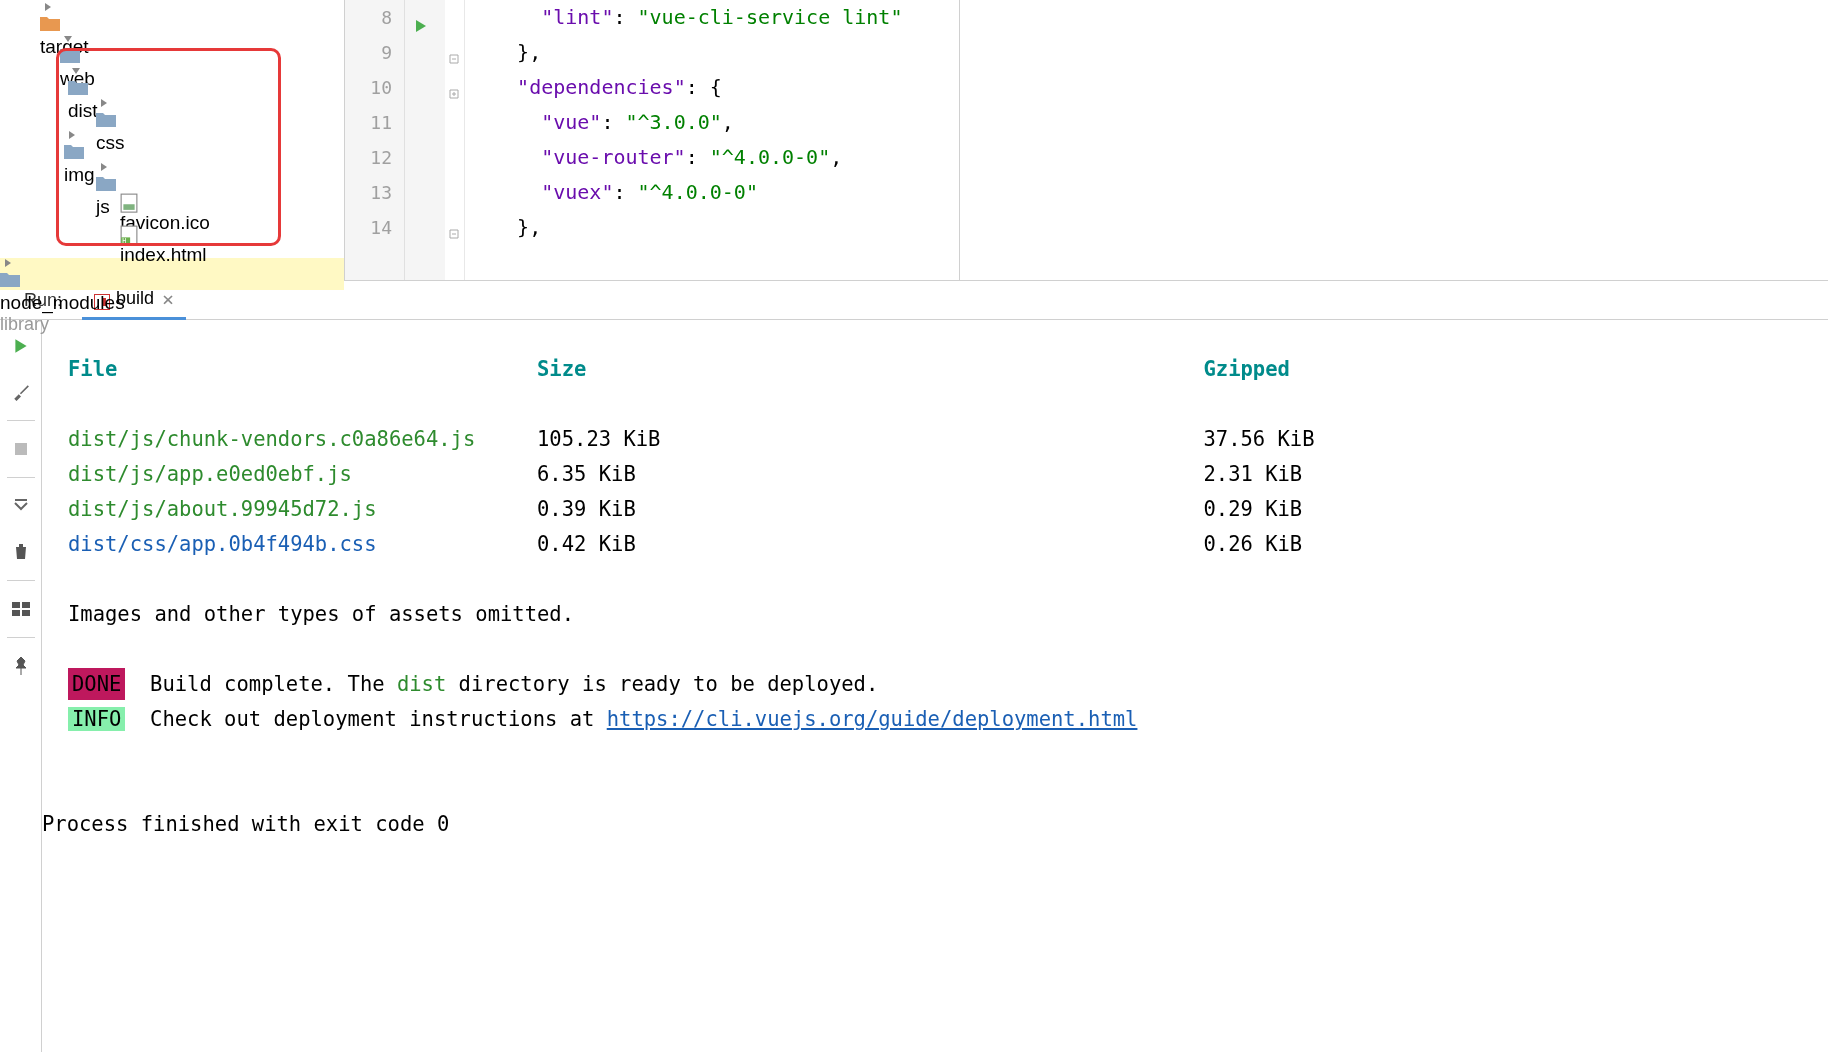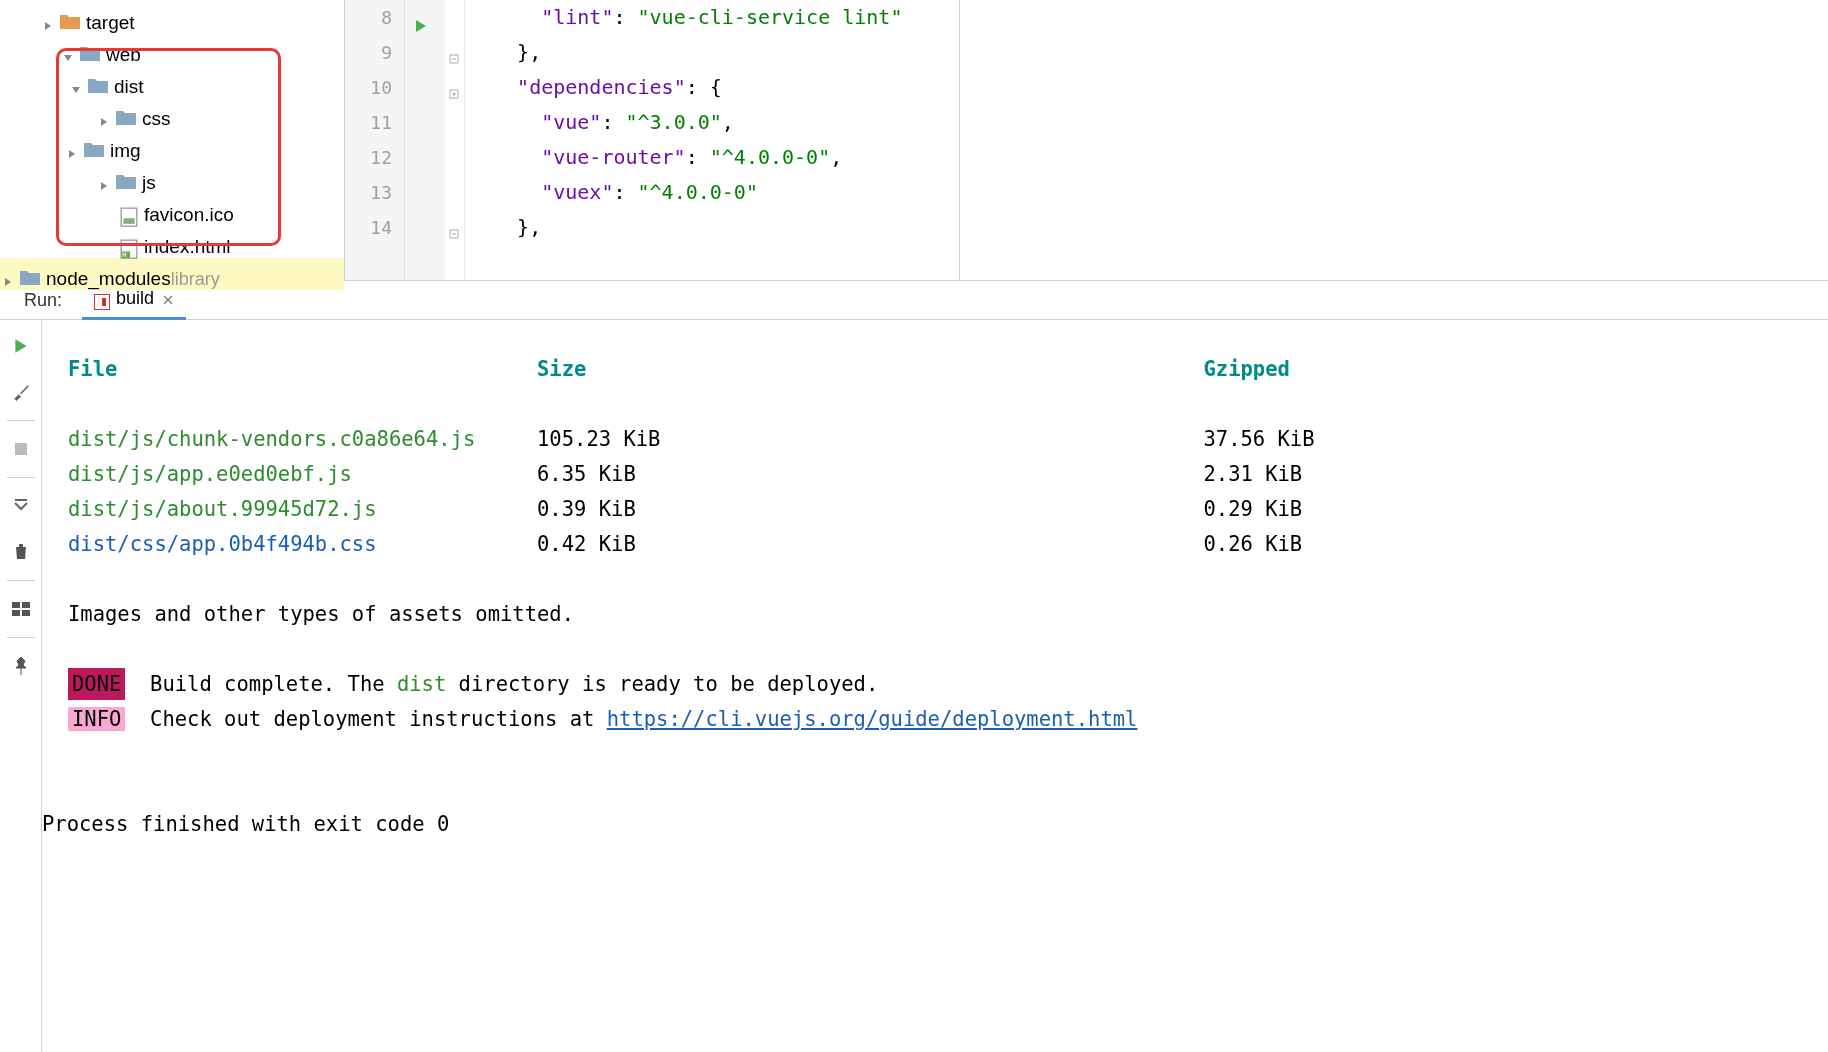--- a/index.html
+++ b/index.html
@@ -22,24 +22,25 @@
 .sidebar {
   width: 345px;
   background: #fff;
   border-right: 1px solid #d0d0d0;
   padding-top: 2px;
   position: relative;
 }
 
 .tree-item {
   display: flex;
-  align-items: flex-end;
+  align-items: flex-start;
   height: 32px;
   padding-left: 0;
   cursor: pointer;
+  flex-direction: column;
 }
 
 .chevron {
   width: 16px;
   height: 16px;
   display: inline-flex;
   align-items: center;
   justify-content: center;
   margin-right: 4px;
 }
@@ -231,21 +232,21 @@
 .console-header {
   color: #008b8b;
   font-weight: bold;
 }
 
 .console-row { white-space: pre; }
 
 .file-green { color: #2e8b2e; }
 .file-blue { color: #1a5fb4; }
 .badge-done { background: #be185d; color: #000; padding: 4px 4px; }
-.badge-info { background: #f9a8d4; color: #000; padding: 0 4px; }
+.badge-info { background: #86efac; color: #000; padding: 0 4px; }
 .dist-green { color: #2e8b2e; }
 .link { color: #1a5fb4; text-decoration: underline; }
 
 .spacer { height: 35px; }
 </style>
 </head>
 <body>
 
 <div class="top-area">
   <div class="sidebar">

